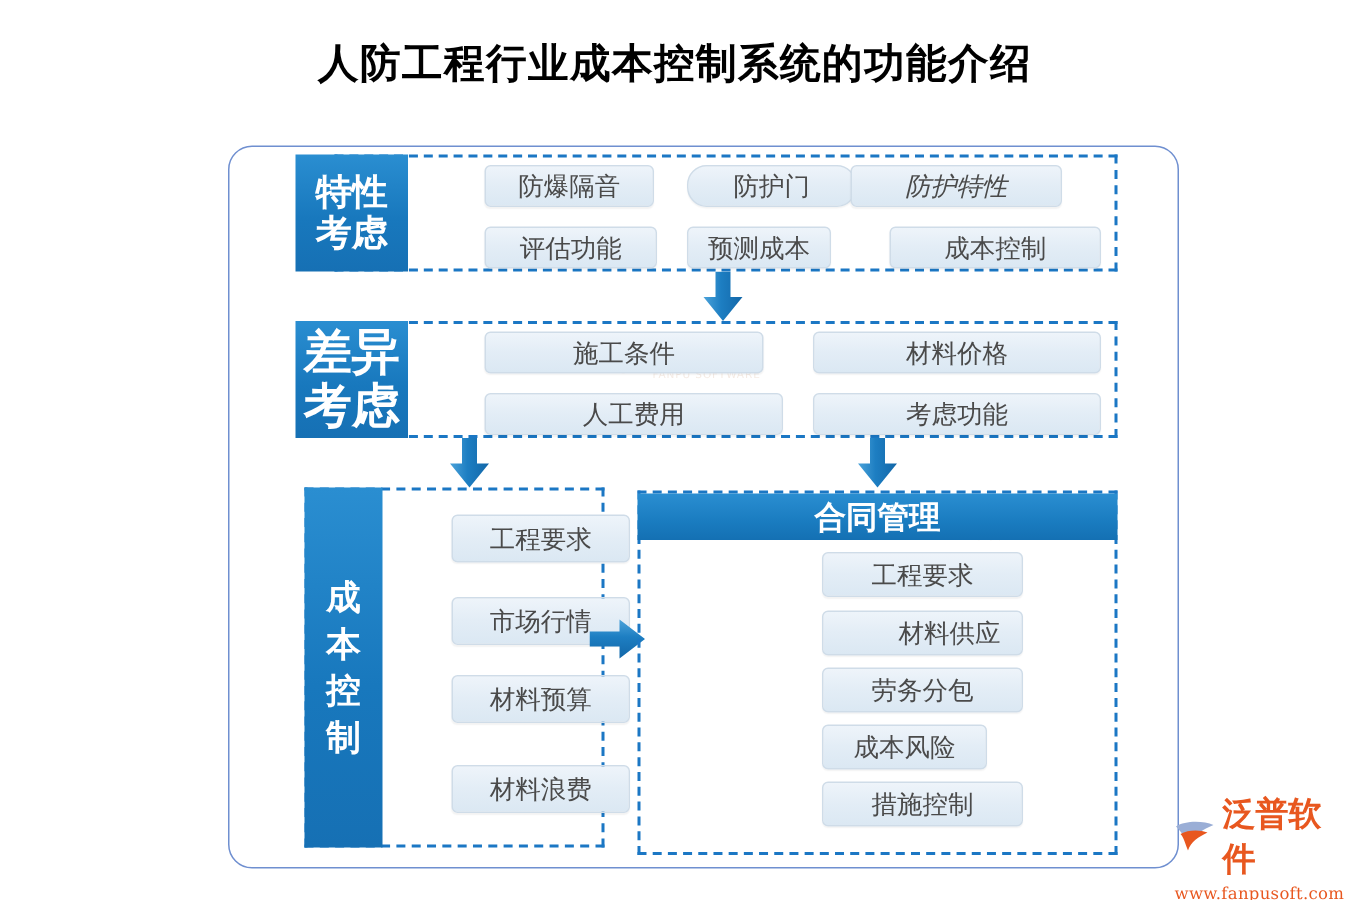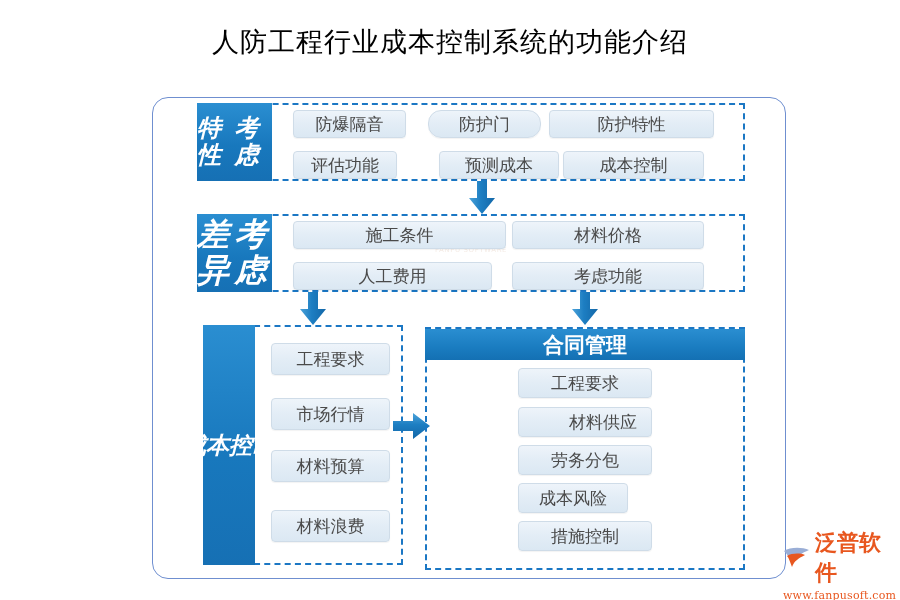--- a/index.html
+++ b/index.html
@@ -17,21 +17,21 @@
 
   
   .page-title {
     position: absolute;
     left: 0;
     top: 24px;
     width: 900px;
     text-align: center;
     font-family: "DejaVu Serif", "Liberation Serif", serif;
     font-size: 27px;
-    font-weight: normal;
+    font-weight: bold;
     color: #000000;
     letter-spacing: 1px;
   }
 
   
   .outer-frame {
     position: absolute;
     left: 152px;
     top: 97px;
     width: 634px;
@@ -105,25 +105,25 @@
   #box-contract { left: 425px; top: 327px; width: 320px; height: 243px; }
 
   
   .blue-label {
     position: absolute;
     background: linear-gradient(180deg, #2a8ed1 0%, #1878bd 55%, #1670b4 100%);
     color: #ffffff;
     font-family: "DejaVu Serif", "Liberation Serif", serif;
     font-weight: bold;
     display: flex;
+    flex-direction: column;
     align-items: center;
     justify-content: center;
     line-height: 1.12;
     box-sizing: border-box;
-    font-style: italic;
   }
   #label-feature  { left: 197px; top: 103px; width: 75px; height: 78px; font-size: 24px; }
   #label-variance { left: 197px; top: 214px; width: 75px; height: 78px; font-size: 32px; }
   #label-cost {
     left: 203px; top: 325px; width: 52px; height: 240px;
     font-size: 23px; line-height: 1.35;
   }
 
   
   #contract-header {
@@ -148,20 +148,21 @@
     border: 1px solid #cfdce8;
     border-radius: 4px;
     box-sizing: border-box;
     display: flex;
     align-items: center;
     justify-content: center;
     font-family: "DejaVu Serif", "Liberation Serif", serif;
     font-size: 17px;
     color: #4a4a4a;
     box-shadow: 0 1px 1px rgba(0,0,0,0.05);
+    margin-left: 30px;
   }
   .pill-sm { height: 28px; }
 
   
   .arrow-down {
     position: absolute;
     width: 28px;
     height: 34px;
   }
   .arrow-right {
@@ -228,24 +229,24 @@
 </div>
 
 <div class="dashed-box" id="box-feature"></div>
 <div class="blue-label" id="label-feature">
   <span>特性</span>
   <span>考虑</span>
 </div>
 
 <div class="pill pill-sm" style="left:293px; top:110px; width:113px;">防爆隔音</div>
 <div class="pill pill-sm" style="left:428px; top:110px; width:113px;border-radius:13px;">防护门</div>
-<div class="pill pill-sm" style="left:549px; top:110px; width:165px;">防护特性</div>
-
-<div class="pill pill-sm" style="left:293px; top:151px; width:104px;">评估功能</div>
-<div class="pill pill-sm" style="left:439px; top:151px; width:120px;">预测成本</div>
+<div class="pill pill-sm" style="left:537px; top:110px; width:141px;font-style:italic;">防护特性</div>
+
+<div class="pill pill-sm" style="left:293px; top:151px; width:115px;">评估功能</div>
+<div class="pill pill-sm" style="left:428px; top:151px; width:96px;">预测成本</div>
 <div class="pill pill-sm" style="left:563px; top:151px; width:141px;">成本控制</div>
 
 <div class="arrow-down" style="left:468px; top:181px;">
   <svg width="28" height="34" viewBox="0 0 28 34">
     <defs>
       <linearGradient id="adg1" x1="0" y1="0" x2="1" y2="0">
         <stop offset="0%" stop-color="#4ca3da"></stop>
         <stop offset="45%" stop-color="#1d7ec2"></stop>
         <stop offset="100%" stop-color="#1367a8"></stop>
       </linearGradient>
@@ -253,21 +254,21 @@
     <polygon points="9,0 19,0 19,17 27,17 14,33 1,17 9,17" fill="url(#adg1)"></polygon>
   </svg>
 </div>
 
 <div class="dashed-box" id="box-variance"></div>
 <div class="blue-label" id="label-variance">
   <span>差异</span>
   <span>考虑</span>
 </div>
 
-<div class="pill pill-sm" style="left:293px; top:221px; width:213px;">施工条件</div>
+<div class="pill pill-sm" style="left:293px; top:221px; width:186px;">施工条件</div>
 <div class="pill pill-sm" style="left:512px; top:221px; width:192px;">材料价格</div>
 
 <div class="pill pill-sm" style="left:293px; top:262px; width:199px;">人工费用</div>
 <div class="pill pill-sm" style="left:512px; top:262px; width:192px;text-align:right;">考虑功能</div>
 
 <div class="arrow-down" style="left:299px; top:292px;">
   <svg width="28" height="34" viewBox="0 0 28 34">
     <defs>
       <linearGradient id="adg2" x1="0" y1="0" x2="1" y2="0">
         <stop offset="0%" stop-color="#4ca3da"></stop>

